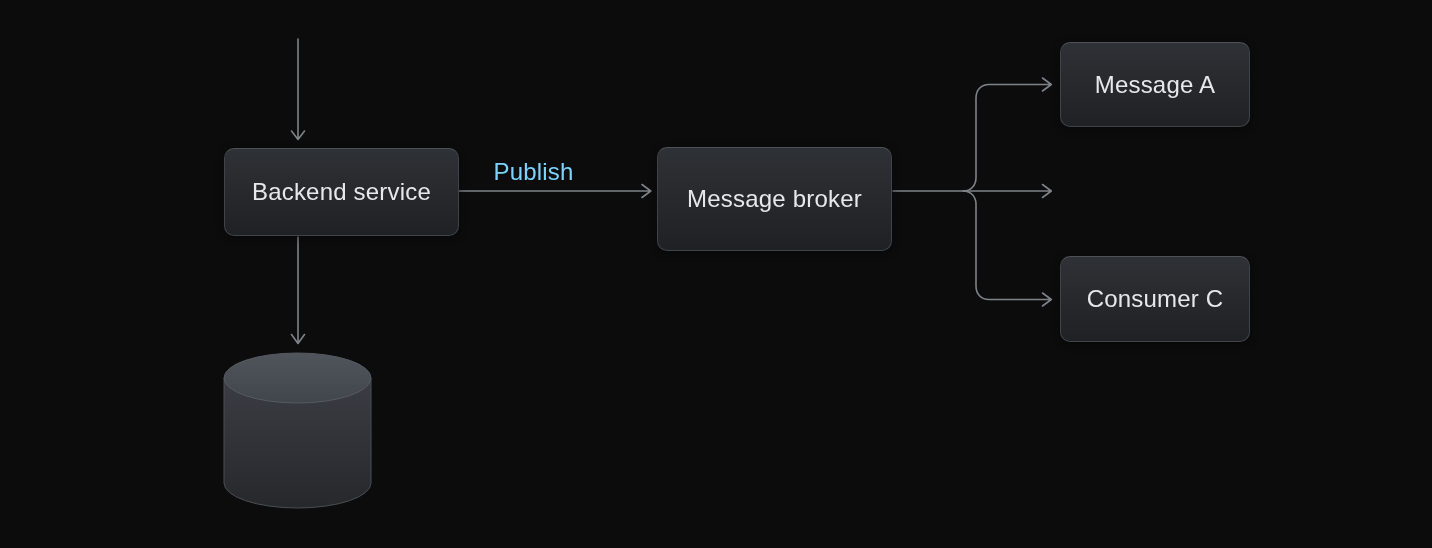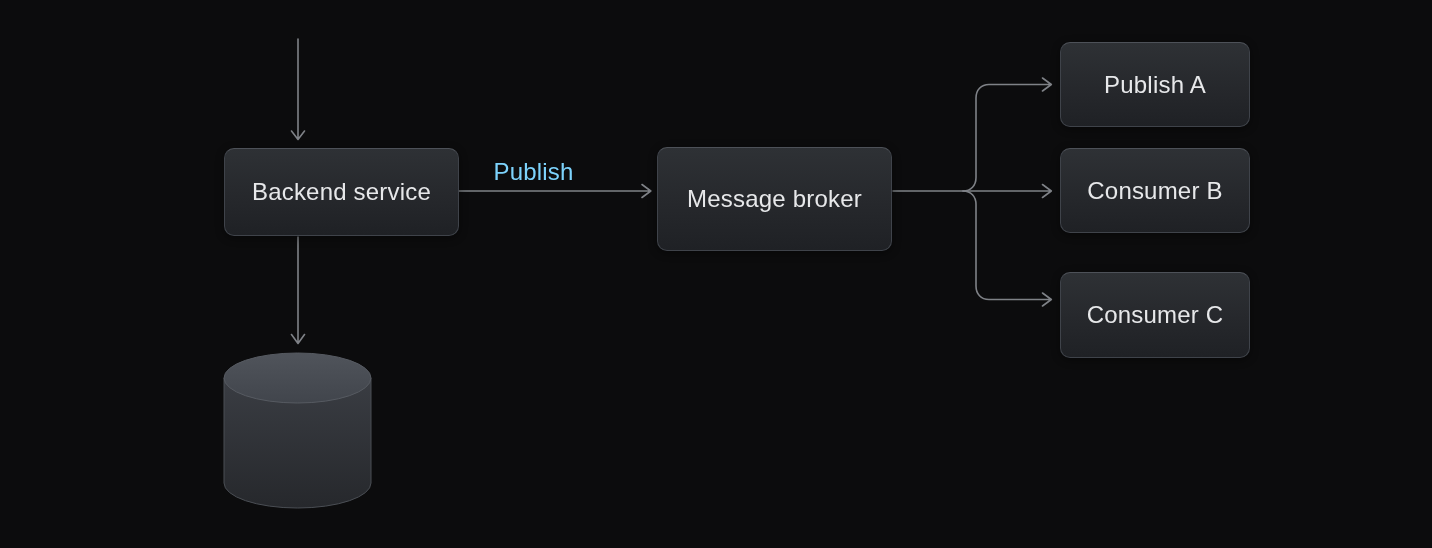--- a/index.html
+++ b/index.html
@@ -34,21 +34,21 @@
     color: #e7e8ea;
     font-size: 24px;
     letter-spacing: 0.2px;
     box-sizing: border-box;
     box-shadow: 0 2px 8px rgba(0,0,0,0.45);
   }
   .node-backend   { left: 180px;  top: 148px; width: 235px; height: 88px; margin-left: 44px; }
   .node-broker    { left: 657px;  top: 147px; width: 235px; height: 104px; }
   .node-consumer-a{ left: 1060px; top: 42px;  width: 190px; height: 85px; }
   .node-consumer-b{ left: 1060px; top: 148px; width: 190px; height: 85px; }
-  .node-consumer-c{ left: 1060px; top: 272px; width: 190px; height: 86px; }
+  .node-consumer-c{ left: 1060px; top: 256px; width: 190px; height: 86px; }
   .edge-label {
     position: absolute;
     color: #7dd3fc;
     font-size: 24px;
     letter-spacing: 0.2px;
     white-space: nowrap;
   }
   .label-publish {
     left: 416px;
     top: 158px;
@@ -100,26 +100,23 @@
 
   <div class="node node-backend">
     <span>Backend service</span>
   </div>
 
   <div class="node node-broker">
     <span>Message broker</span>
   </div>
 
   <div class="node node-consumer-a">
-    <span>Publish A</span>
+    <span>Message A</span>
   </div>
 
-  <div class="node node-consumer-b">
-    <span>Consumer B</span>
-  </div>
 
   <div class="node node-consumer-c">
     <span>Consumer C</span>
   </div>
 
   <div class="edge-label label-publish">Publish</div>
 
 
 </div>
 

